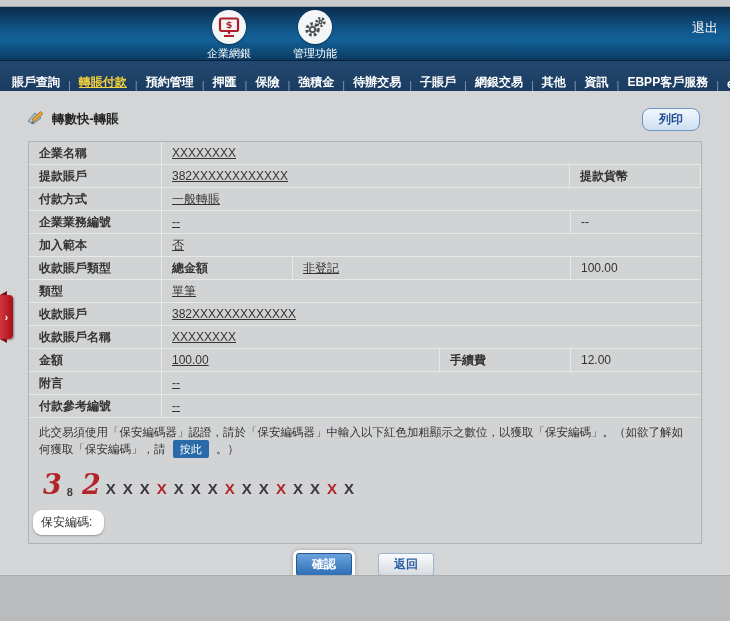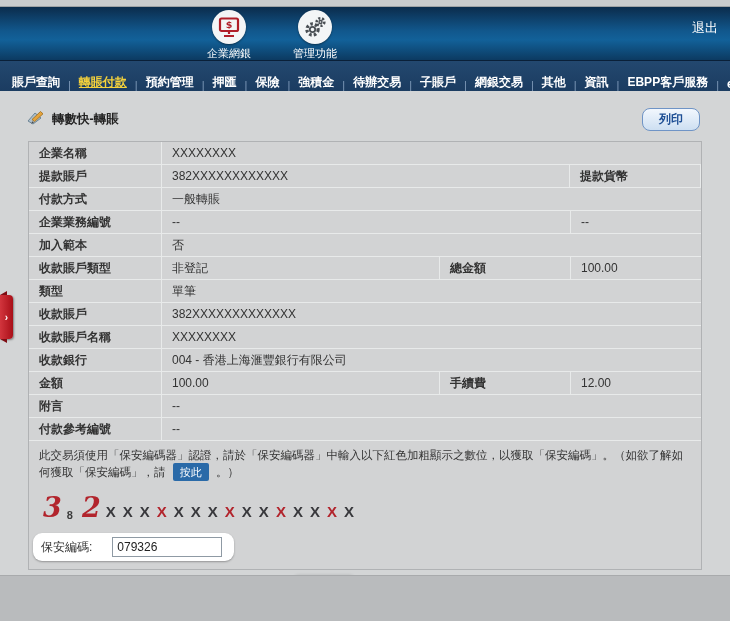--- a/index.html
+++ b/index.html
@@ -27,36 +27,36 @@
 
   .titlebar{display:flex;justify-content:space-between;align-items:center;padding:17px 30px 10px 26px;}
   .title-left{display:flex;align-items:center;gap:6px;}
   .page-title{font-size:12.5px;font-weight:bold;color:#222;}
   .print-btn{padding:2px 16px;background:linear-gradient(180deg,#f2f7fd,#cddff2);border:1px solid #6f94c6;color:#1d4e94;border-radius:8px;font-size:12px;font-weight:bold;cursor:pointer;}
 
   .panel{margin:0 28px;border:1px solid #b0b2b4;background:#d2d3d4;}
   .row{display:flex;height:22px;border-bottom:1px solid #e8eaea;font-size:12px;color:#333;}
   .cell{display:flex;align-items:center;padding:0 10px;border-right:1px solid #e8eaea;overflow:hidden;white-space:nowrap;}
   .cell.lbl{width:112px;flex:none;font-weight:bold;}
-  .cell.val{flex:1;}
+  .cell.val{flex:1;text-decoration:underline;}
   .cell.val.span{border-right:none;}
   .cell.lbl2{width:110px;flex:none;font-weight:bold;}
   .cell.val2{width:110px;flex:none;border-right:none;}
 
   .notice-row{padding:6px 10px 4px 10px;font-size:11.5px;color:#333;line-height:16px;}
   .notice-link{display:inline-block;background:#2a6aa8;color:#fff;font-weight:normal;font-size:11px;padding:1px 7px;border-radius:2px;margin:0 4px;cursor:pointer;}
 
   .digits-row{display:flex;align-items:baseline;padding:8px 8px 0 14px;height:38px;}
   .d-big{font-family:"DejaVu Serif","Liberation Serif",serif;font-style:italic;font-weight:bold;font-size:27px;color:#b2242c;margin-right:5px;line-height:30px;}
   .d-sub{font-size:11px;font-weight:bold;color:#3c3c3c;margin-right:9px;position:relative;top:2px;}
   .d-x{font-size:15px;font-weight:bold;color:#38383c;margin-right:7px;}
   .d-xr{font-size:15px;font-weight:bold;color:#b2242c;margin-right:7px;}
 
   .code-row{padding:2px 0 8px 4px;}
-  .code-wrap{display:inline-flex;align-items:center;gap:20px;background:#fff;border-radius:9px;padding:4px 12px 4px 8px;box-shadow:0 1px 2px rgba(0,0,0,.3);}
+  .code-wrap{display:inline-flex;align-items:center;gap:4px;background:#fff;border-radius:9px;padding:4px 12px 4px 8px;box-shadow:0 1px 2px rgba(0,0,0,.3);}
   .code-label{font-size:12px;color:#333;}
   .code-input{width:100px;height:16px;border:1px solid #8f9aa4;font-size:12px;padding:1px 4px;font-family:"Liberation Sans","DejaVu Sans",sans-serif;color:#222;}
 
   .actions{display:flex;justify-content:center;gap:26px;margin-top:9px;}
   .btn-primary{background:linear-gradient(180deg,#6aa2dd,#2f6fb5);border:1px solid #26578e;color:#fff;font-weight:bold;font-size:12px;padding:2px 15px;border-radius:3px;box-shadow:0 0 0 3px #fdfdfd,0 0 3px 4px rgba(0,0,0,.15);cursor:pointer;}
   .btn-secondary{background:linear-gradient(180deg,#fafbfc,#d7dbdf);border:1px solid #9fb4cd;color:#2c62a7;font-weight:bold;font-size:12px;padding:2px 15px;border-radius:3px;cursor:pointer;}
 
   
   .side-tab{position:absolute;left:0;top:295px;width:13px;height:44px;background:linear-gradient(90deg,#d2353d,#a90f18);border-radius:0 4px 4px 0;display:flex;align-items:center;justify-content:center;color:#fff;font-size:10px;font-weight:bold;box-shadow:1px 1px 2px rgba(0,0,0,.4);cursor:pointer;z-index:5;}
   .side-tab::before,.side-tab::after{content:"";position:absolute;left:0;width:0;height:0;border-style:solid;}
@@ -162,39 +162,35 @@
             <div class="cell lbl">企業業務編號</div>
             <div class="cell val">--</div>
             <div class="cell val2">--</div>
           </div>
           <div class="row">
             <div class="cell lbl">加入範本</div>
             <div class="cell val span">否</div>
           </div>
           <div class="row">
             <div class="cell lbl">收款賬戶類型</div>
+            <div class="cell lbl2">總金額</div>
             <div class="cell val">非登記</div>
-            <div class="cell lbl2">總金額</div>
             <div class="cell val2">100.00</div>
           </div>
           <div class="row">
             <div class="cell lbl">類型</div>
             <div class="cell val span">單筆</div>
           </div>
           <div class="row">
             <div class="cell lbl">收款賬戶</div>
             <div class="cell val span">382XXXXXXXXXXXXX</div>
           </div>
           <div class="row">
             <div class="cell lbl">收款賬戶名稱</div>
             <div class="cell val span">XXXXXXXX</div>
-          </div>
-          <div class="row">
-            <div class="cell lbl">收款銀行</div>
-            <div class="cell val span">004 - 香港上海滙豐銀行有限公司</div>
           </div>
           <div class="row">
             <div class="cell lbl">金額</div>
             <div class="cell val">100.00</div>
             <div class="cell lbl2">手續費</div>
             <div class="cell val2">12.00</div>
           </div>
           <div class="row">
             <div class="cell lbl">附言</div>
             <div class="cell val span">--</div>
@@ -228,21 +224,20 @@
           <span class="d-xr">X</span>
           <span class="d-x">X</span>
           <span class="d-x">X</span>
           <span class="d-xr">X</span>
           <span class="d-x">X</span>
         </div>
 
       <div class="code-row">
         <span class="code-wrap">
           <span class="code-label">保安編碼:</span>
-          <input class="code-input" type="text" value="079326" style="">
         </span>
       </div>
     </div>
 
     <div class="actions">
       <button class="btn-primary">確認</button>
       <button class="btn-secondary">返回</button>
     </div>
 
     <div class="bottom-strip"></div>

